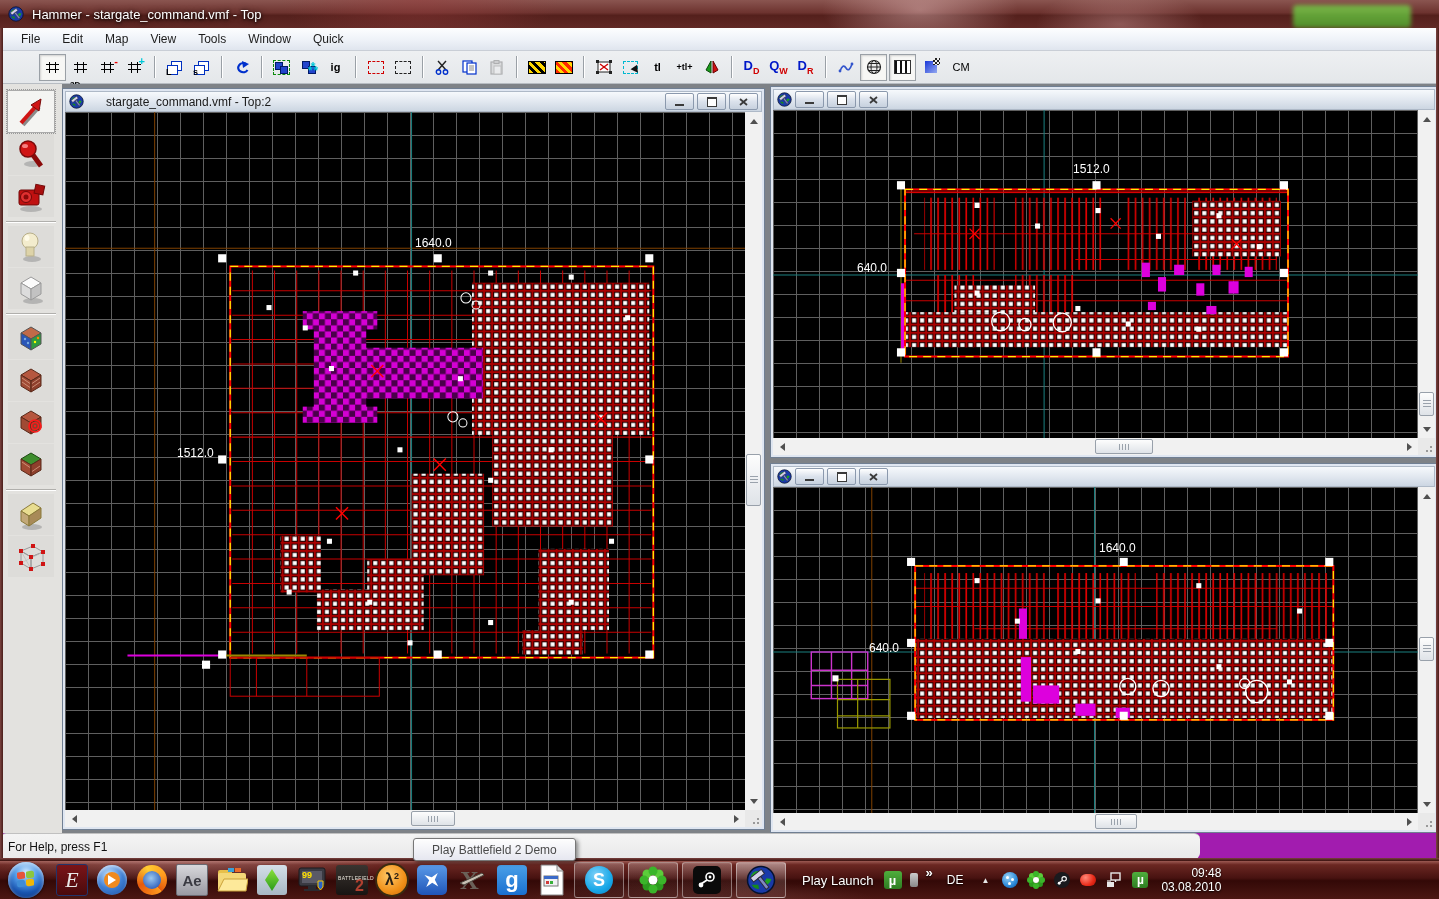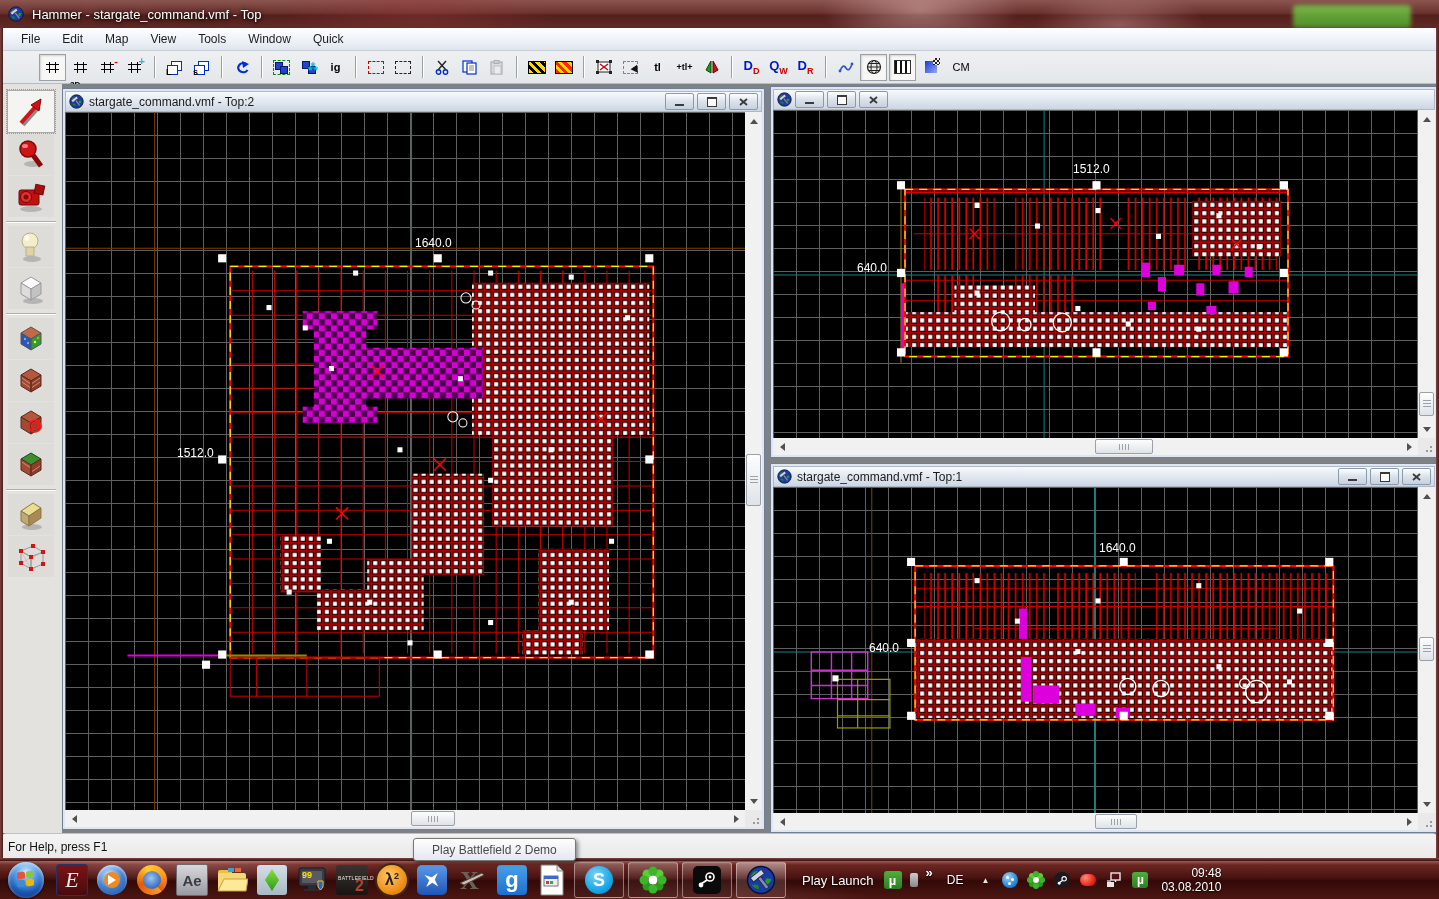--- a/index.html
+++ b/index.html
@@ -65,21 +65,21 @@
   .pal-btn.pressed{background:#f4f4f2;outline:1px dotted #999;border:1px solid #aaa;}
   .pal-sep{height:7px;position:relative;}
   .pal-sep:after{content:"";position:absolute;left:6px;right:6px;top:3px;border-top:1px solid #b0afac;border-bottom:1px solid #fff;}
 
   
   .workspace{position:absolute;left:62px;top:84px;width:1377px;height:749px;background:#7e8287;}
 
   .child{position:absolute;background:#dfe6f1;border:1px solid #707f93;box-sizing:border-box;padding:2px;}
   .child-tb{height:21px;display:flex;align-items:center;background:linear-gradient(#f6f9fc,#e2e8f0 50%,#ccd6e2);
     border:1px solid #aeb9c7;box-sizing:border-box;padding:0 3px;}
-  .child-title{font-size:12px;color:#1a1a1a;margin-left:5px;flex:1;white-space:nowrap;overflow:hidden;}
+  .child-title{font-size:12px;color:#1a1a1a;margin-left:22px;flex:1;white-space:nowrap;overflow:hidden;}
   .cap-btn{width:27px;height:15px;margin-left:3px;border:1px solid #8b99ad;border-radius:2px;
     background:linear-gradient(#fff,#dbe2ec 50%,#c7d1de);display:flex;align-items:center;justify-content:center;}
   .g-min{width:9px;height:2px;background:#3a3a3a;margin-top:7px;}
   .g-restore{width:8px;height:7px;border:1px solid #3a3a3a;border-top:2px solid #3a3a3a;background:#fff;}
 
   .vp-area{position:absolute;left:2px;right:2px;top:23px;bottom:2px;background:#000;text-align:center;}
   .vpwrap{position:absolute;left:0;top:0;right:17px;bottom:17px;overflow:hidden;
     background-color:#000;
     background-image:linear-gradient(to right,#5f5f5f 1px,transparent 1px),linear-gradient(to bottom,#5f5f5f 1px,transparent 1px);
     background-size:23px 23px;}
@@ -95,21 +95,21 @@
   .t-up{width:0;height:0;border:4px solid transparent;border-bottom:5px solid #505050;margin-top:-3px;}
   .t-dn{width:0;height:0;border:4px solid transparent;border-top:5px solid #505050;margin-bottom:-3px;}
   .t-lf{width:0;height:0;border:4px solid transparent;border-right:5px solid #505050;margin-left:-3px;}
   .t-rt{width:0;height:0;border:4px solid transparent;border-left:5px solid #505050;margin-right:-3px;}
   .thumb{position:absolute;background:linear-gradient(#fdfdfd,#dfe3e8);border:1px solid #98a0aa;border-radius:2px;
     display:flex;align-items:center;justify-content:center;}
   .grip-h{width:10px;height:6px;background:repeating-linear-gradient(90deg,#9aa2ac 0 1px,transparent 1px 3px);}
   .grip-v{width:8px;height:8px;background:repeating-linear-gradient(#9aa2ac 0 1px,transparent 1px 3px);}
 
   
-  .statusbar{position:absolute;left:0;top:833px;width:1439px;height:25px;background:linear-gradient(#f4f4f4,#e9e9e9);
+  .statusbar{position:absolute;left:0;top:833px;width:1200px;height:25px;background:linear-gradient(#f4f4f4,#e9e9e9);
     border-top:1px solid #c0c0c0;display:flex;align-items:center;border-radius:6px;}
   .status-text{font-size:12px;color:#111;margin-left:8px;}
   .frame-l,.frame-r{position:absolute;top:28px;width:3px;height:830px;background:linear-gradient(90deg,#7a4340,#4a1d1a);z-index:3;}
   .frame-l{left:0}.frame-r{left:1436px}
   .frame-b{position:absolute;left:0;top:858px;width:1439px;height:3px;background:linear-gradient(#7a4340,#3a100d);z-index:3;}
 
   
   .tooltip{position:absolute;left:413px;top:838px;height:21px;z-index:60;padding:0 18px;display:flex;align-items:center;
     background:linear-gradient(#fefefe,#e6e7f0);border:1px solid #777;border-radius:3px;box-shadow:2px 2px 4px rgba(0,0,0,.45);}
   .tooltip span{font-size:12px;color:#4a4a4a;white-space:nowrap;}
@@ -759,21 +759,20 @@
             <i style="right:3px;bottom:7px"></i>
           </div>
       </div>
     </div>
 
     <div class="child" style="left:708px;top:379px;width:668px;height:370px;">
       <div class="child-tb">
         <svg width="15" height="15" viewBox="0 0 16 16">
             <use href="#hammer-icon-def"></use>
           </svg>
-        <span class="child-title">stargate_command.vmf - Top:1</span>
         <span class="cap-btn">
             <span class="g-min"></span>
           </span>
         <span class="cap-btn">
             <span class="g-restore"></span>
           </span>
         <span class="cap-btn">
           <svg width="9" height="8" viewBox="0 0 9 8">
             <line x1="1" y1="1" x2="8" y2="7" stroke="#3a3a3a" stroke-width="1.8"></line>
             <line x1="8" y1="1" x2="1" y2="7" stroke="#3a3a3a" stroke-width="1.8"></line>

